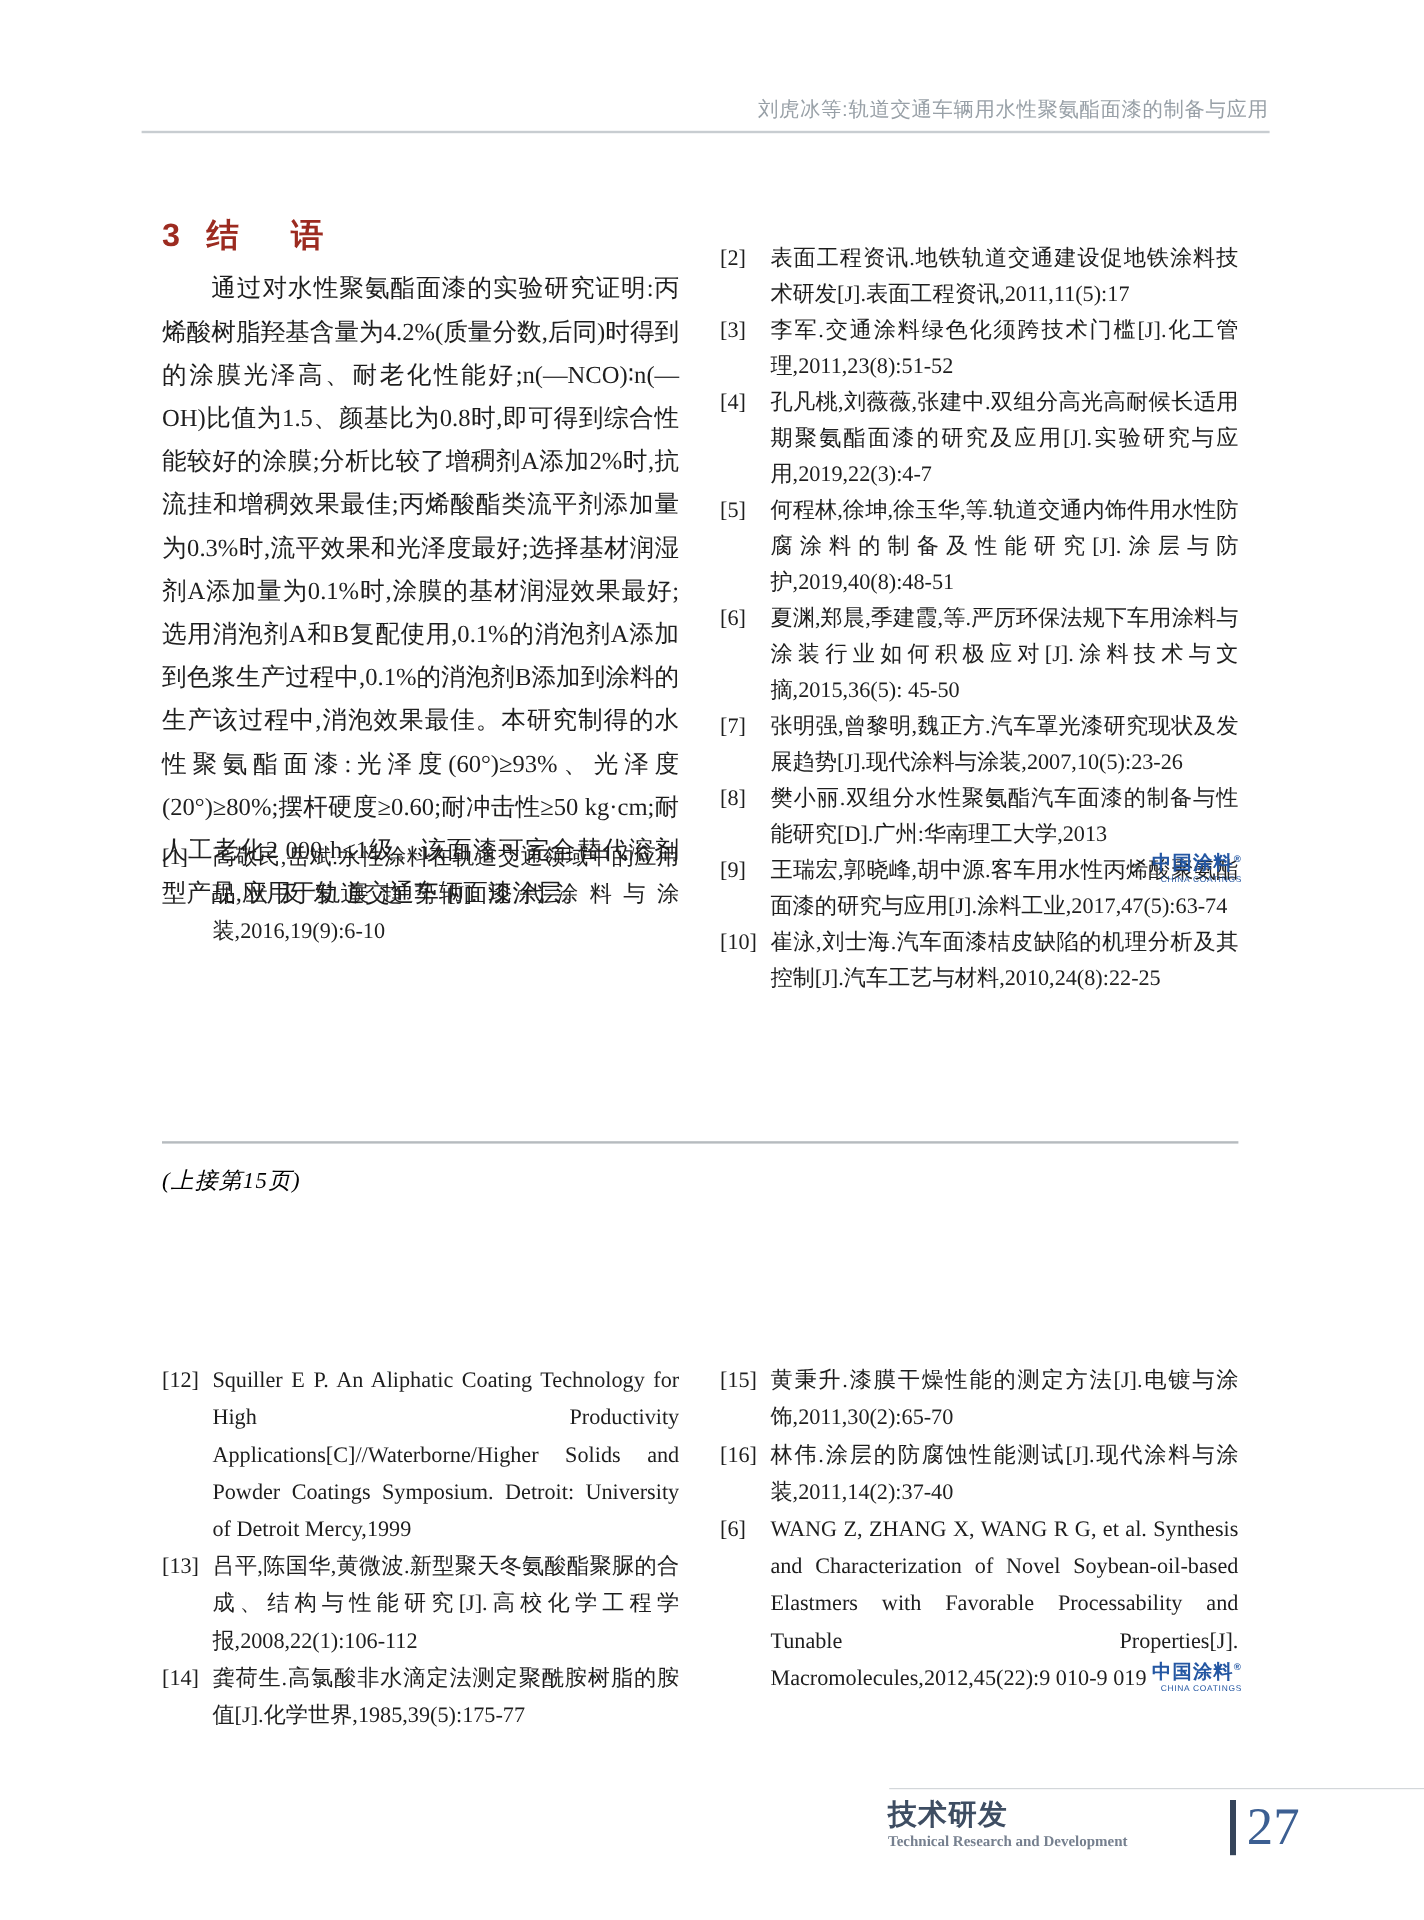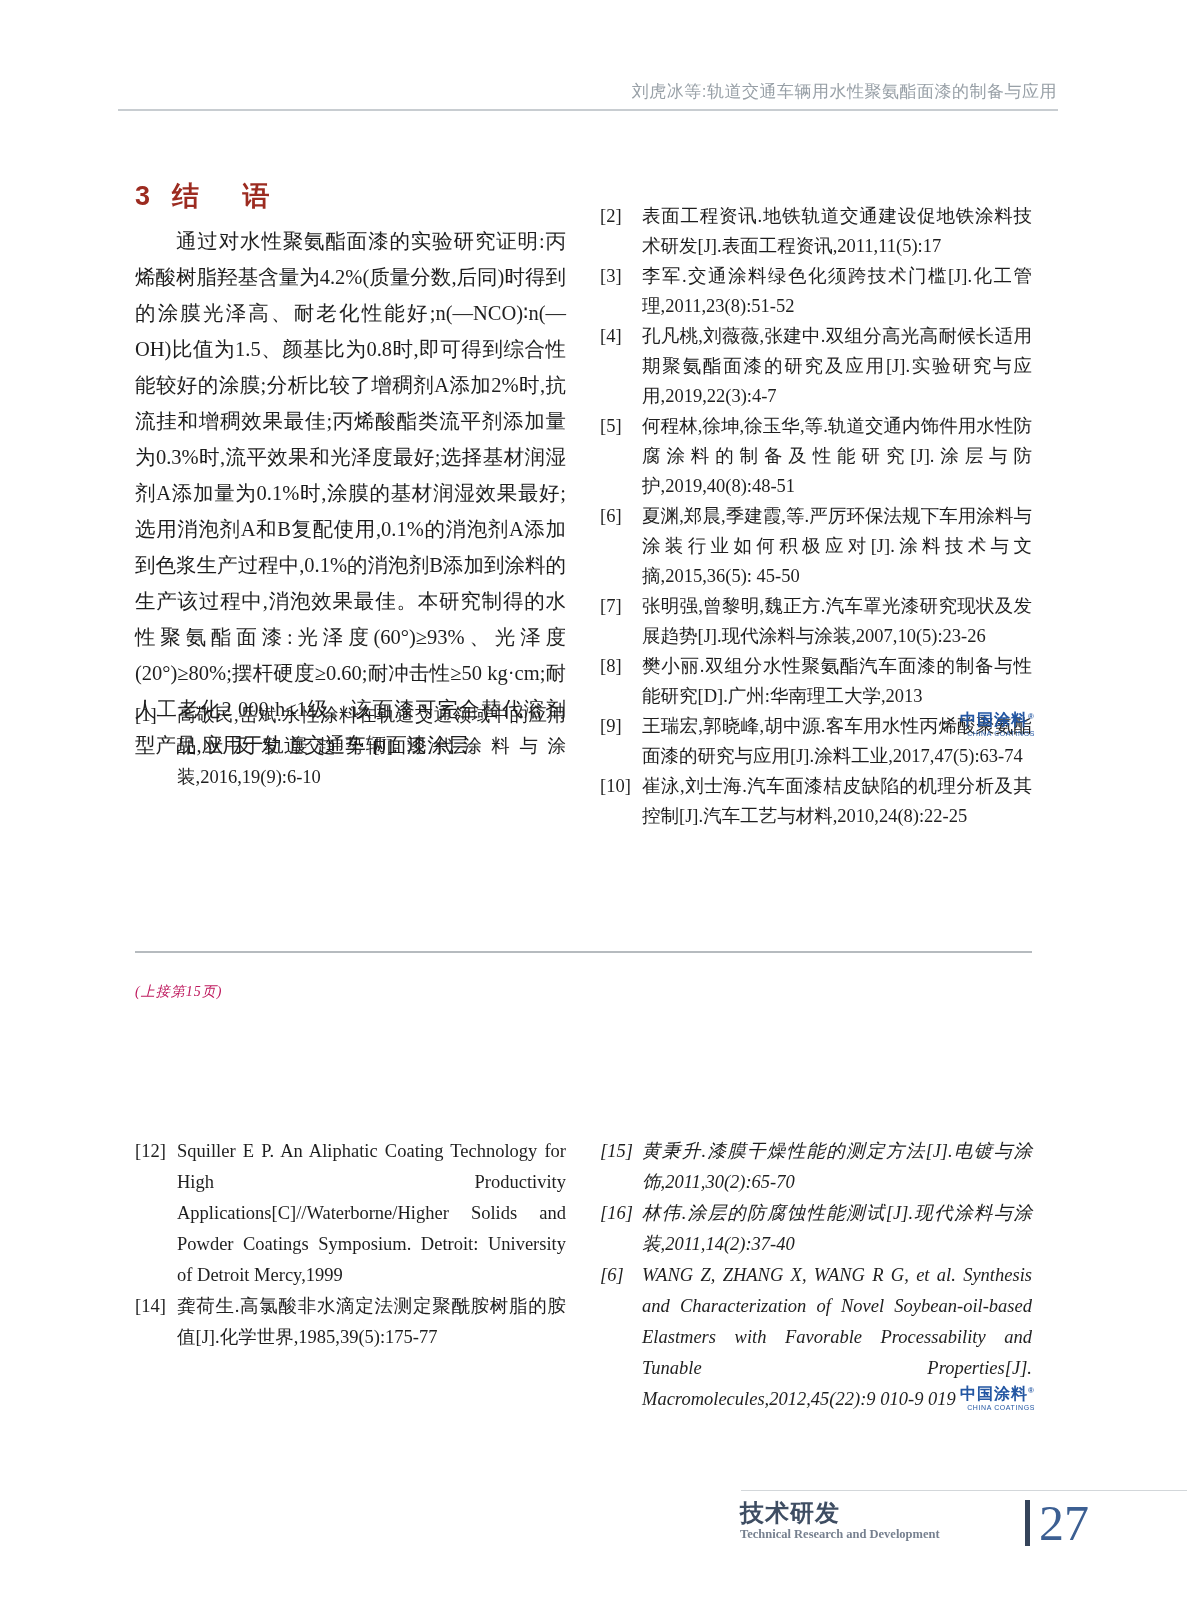--- a/index.html
+++ b/index.html
@@ -45,24 +45,24 @@
   .ref-num { flex:0 0 42px; }
   .ref-text { flex:1; text-align:justify; text-justify:inter-ideograph; }
   .refs-main { font-size:18.5px; line-height:31px; }
   .refs-right { top:201px; font-size:18.5px; line-height:30px; }
   .refs-left-1 { top:700px; }
 
   
   .divider { position:absolute; top:951px; left:135px; width:897px; height:2px; background:#b6bbbf; }
   .continue-note {
     position:absolute; top:971px; left:135px;
-    font-size:14px; font-style:italic; color:#be185d; letter-spacing:1px;margin-top:12px;
+    font-size:19px; font-style:italic; color:#000000; letter-spacing:1px;
   }
   .refs-bottom-left  { top:1136px; font-size:18.5px; line-height:31px; }
-  .refs-bottom-right { top:1136px; font-size:18.5px; line-height:31px;font-style:italic; }
+  .refs-bottom-right { top:1136px; font-size:18.5px; line-height:31px; }
 
   
   .logo { position:absolute; width:80px; text-align:right; line-height:1; }
   .logo-1 { top:712px; left:955px; }
   .logo-2 { top:1386px; left:955px; }
   .logo-cn {
     font-family:"Liberation Sans","DejaVu Sans",sans-serif;
     font-weight:bold; font-size:16px; color:#2356a2; letter-spacing:1px; white-space:nowrap;
   }
   .logo-cn sup { font-size:8px; }
@@ -79,21 +79,21 @@
     font-family:"Liberation Sans","DejaVu Sans",sans-serif;
     font-weight:bold; font-size:24px; color:#3e4d62; letter-spacing:1px; line-height:26px;
   }
   .footer-en {
     font-family:"Liberation Serif","DejaVu Serif",serif;
     font-weight:600; font-size:12.5px; color:#76808f; line-height:16px; white-space:nowrap;
   }
   .footer-bar { width:5px; height:46px; background:#35445a; margin-left:7px; }
   .footer-page {
     font-family:"Liberation Serif","DejaVu Serif",serif;
-    font-size:50px; color:#3c5f92; margin-left:9px; line-height:46px;
+    font-size:44px; color:#3c5f92; margin-left:9px; line-height:46px;
   }
 </style>
 </head>
 <body>
 
 <div class="page">
 
   <div class="running-title">刘虎冰等:轨道交通车辆用水性聚氨酯面漆的制备与应用</div>
   <div class="header-rule"></div>
 
@@ -153,20 +153,24 @@
     <div class="logo-en">CHINA COATINGS</div>
   </div>
 
   <div class="divider"></div>
   <div class="continue-note">(上接第15页)</div>
 
   <div class="col-left refs-bottom-left">
     <div class="ref">
         <span class="ref-num">[12]</span>
         <span class="ref-text">Squiller E P. An Aliphatic Coating Technology for High Productivity Applications[C]//Waterborne/Higher Solids and Powder Coatings Symposium. Detroit: University of Detroit Mercy,1999</span>
+      </div>
+    <div class="ref">
+        <span class="ref-num">[13]</span>
+        <span class="ref-text">吕平,陈国华,黄微波.新型聚天冬氨酸酯聚脲的合成、结构与性能研究[J].高校化学工程学报,2008,22(1):106-112</span>
       </div>
     <div class="ref">
         <span class="ref-num">[14]</span>
         <span class="ref-text">龚荷生.高氯酸非水滴定法测定聚酰胺树脂的胺值[J].化学世界,1985,39(5):175-77</span>
       </div>
   </div>
 
   <div class="col-right refs-bottom-right">
     <div class="ref">
         <span class="ref-num">[15]</span>

